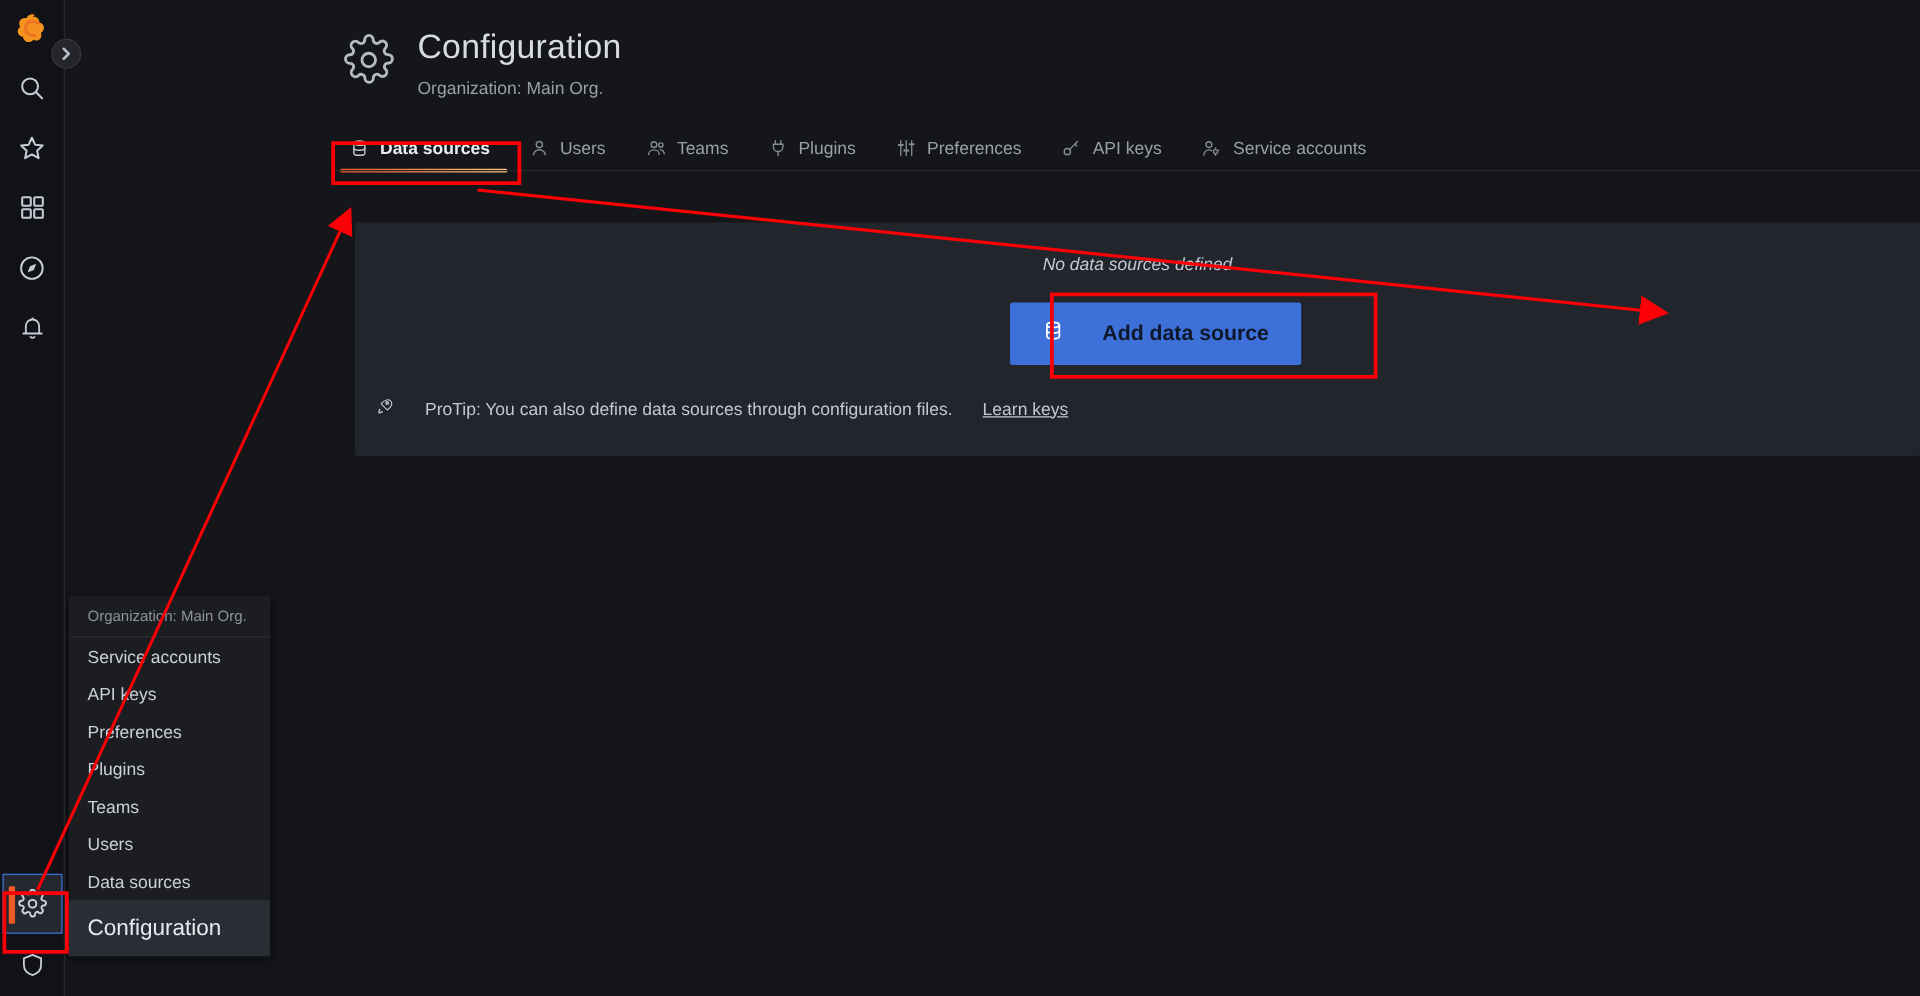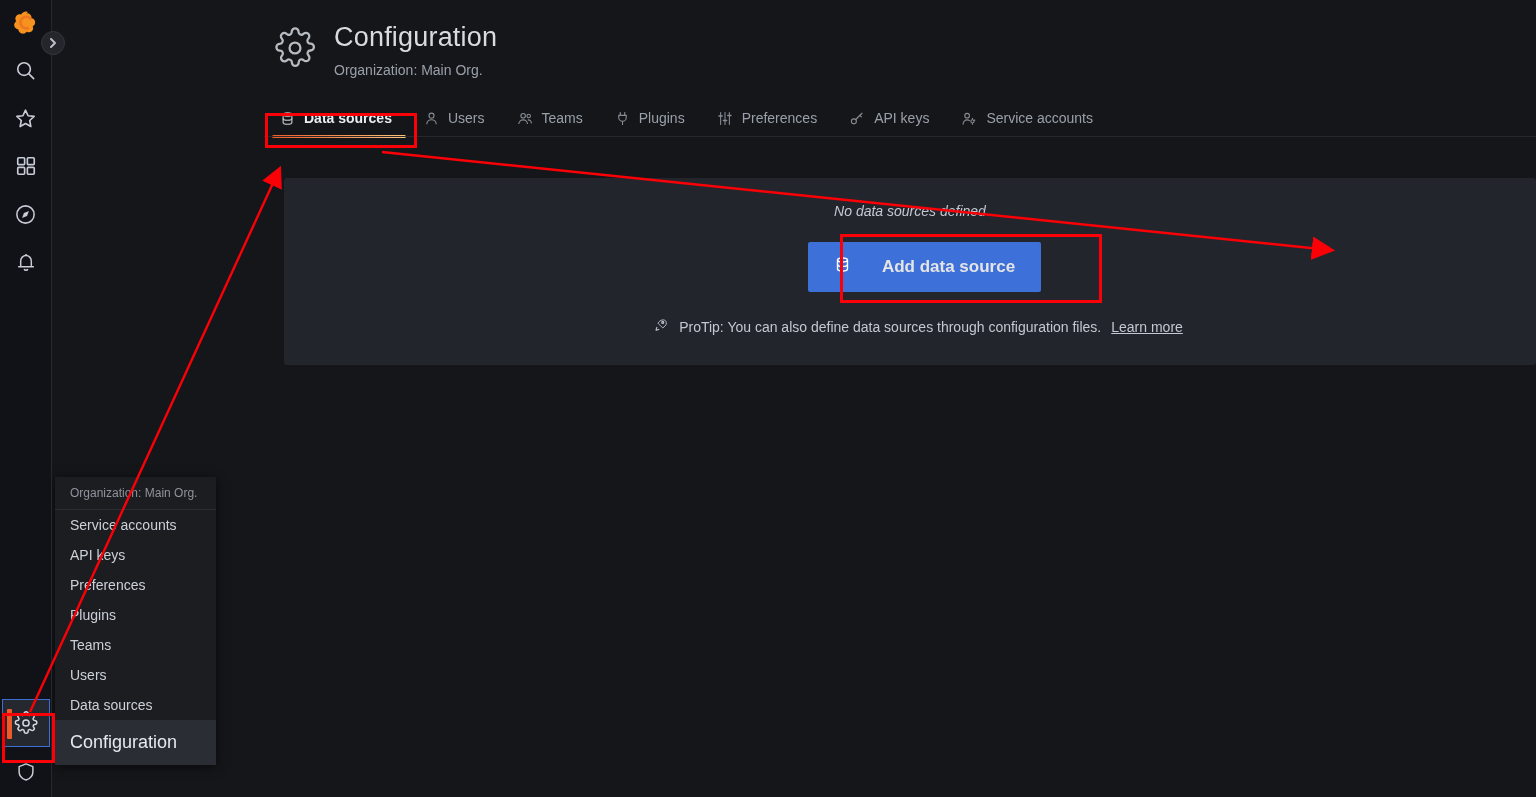--- a/index.html
+++ b/index.html
@@ -114,30 +114,30 @@
     background: #22252b;
     border-radius: 3px;
   }
   .empty-msg {
     text-align: center; font-style: italic; font-size: 14px;
     color: #c3c8d1; padding-top: 25px;
   }
   .btn-row { display: flex; justify-content: center; margin-top: 23px; }
   .btn-primary {
     display: inline-flex; align-items: center; gap: 31px;
-    background: #3d71d9; color: #e5e5e5;
+    background: #3d71d9; color: #0f172a;
     font-size: 17px; font-weight: bold;
     padding: 14px 26px; border: none; border-radius: 2px;
     font-family: "Liberation Sans", sans-serif;
     margin-left: 29px;
   }
   .protip {
     margin-top: 25px; text-align: center;
     font-size: 14px; color: #c3c8d1;
-    display: flex; align-items: center; justify-content: center; gap: 10px; padding-left: 16px;
+    display: flex; align-items: center; gap: 24px; padding-left: 16px;
   }
   .protip a { color: #c3c8d1; text-decoration: underline; }
 
   
   .anno {
     position: absolute; border: 3px solid #fb0007;
     z-index: 50; pointer-events: none;
   }
   .anno-arrows { position: absolute; left:0; top:0; width:1536px; height:797px; z-index: 49; pointer-events: none;}
 
@@ -352,21 +352,21 @@
 
       <div class="protip">
         <span>
           <svg width="16" height="16" viewBox="0 0 24 24" fill="none" stroke="currentColor" stroke-width="1.6" stroke-linejoin="round">
             <path d="M14.8 3.4c2.6-.6 5.2.6 6 1.4.8.8 2 3.4 1.4 6-.5 2.2-3 5-6.4 7.2l-4.4-4.4-4.4-4.4C9.2 6 11.9 4 14.8 3.4Z" transform="scale(.82) translate(2,2)"></path>
             <circle cx="14.6" cy="8.1" r="1.5"></circle>
             <path d="M6.2 15.2c-1.3 1.3-1.6 4.6-1.6 4.6s3.3-.3 4.6-1.6"></path>
           </svg>
         </span>
         <span>ProTip: You can also define data sources through configuration files.</span>
-        <a href="#">Learn more</a>
+        <a href="#">Learn keys</a>
       </div>
     </div>
   </div>
 
   <div class="anno" style="left:265px; top:113px; width:152px; height:35px;"></div>
 
   <div class="anno" style="left:840px; top:234px; width:262px; height:69px;"></div>
 
   <div class="anno" style="left:2px; top:713px; width:53px; height:50px;"></div>
 

